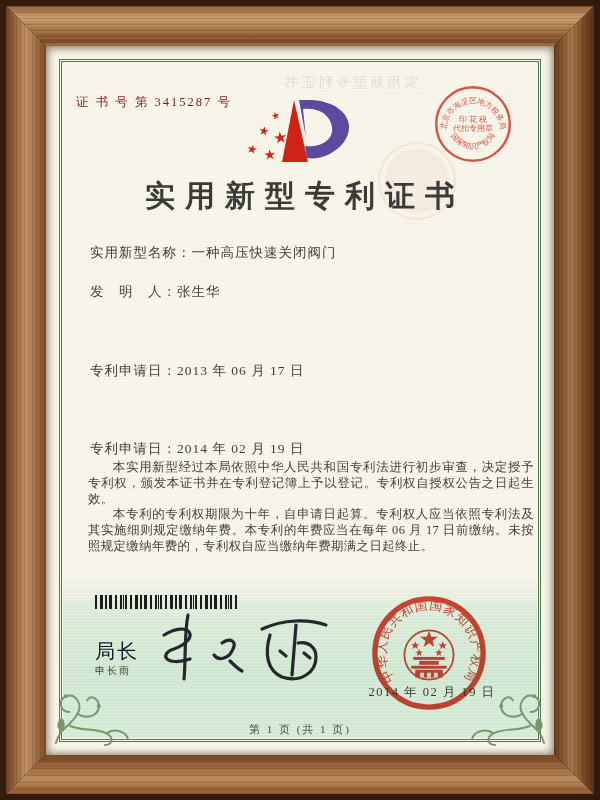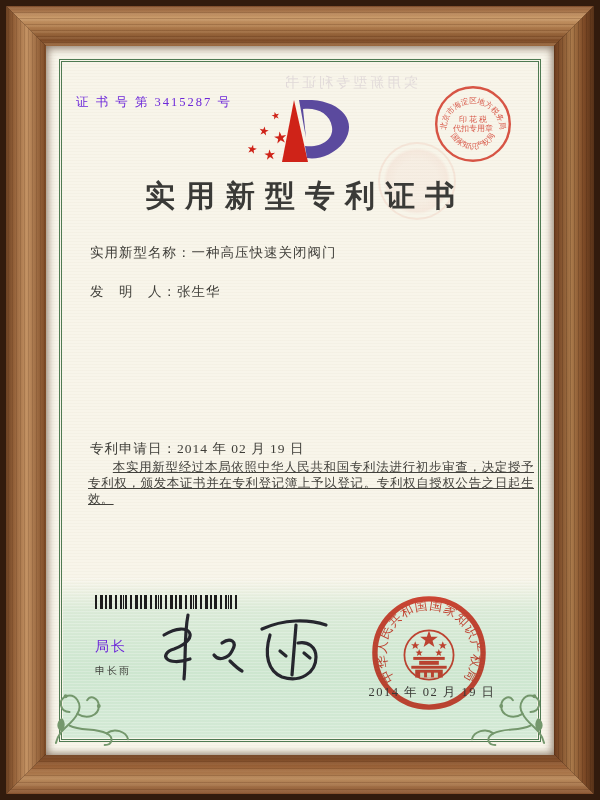--- a/index.html
+++ b/index.html
@@ -38,44 +38,44 @@
   .paper::after{content:"";position:absolute;inset:0;z-index:0;pointer-events:none;
     background:repeating-linear-gradient(180deg, rgba(185,175,145,0.06) 0 1px, transparent 1px 3px);}
   .inner-border{position:absolute;inset:13px;border:3px double #4f7a52;z-index:2;pointer-events:none;}
 
   .green-zone{position:absolute;left:17px;right:17px;bottom:17px;top:532px;z-index:1;
     background:
       repeating-linear-gradient(0deg, rgba(255,255,255,0.22) 0 1px, transparent 1px 3px),
       linear-gradient(180deg, rgba(210,233,213,0) 0%, rgba(203,229,206,0.65) 20%, #cde6cf 58%, #d3e9d5 100%);}
 
   
-  .cert-no{position:absolute;left:30px;top:48px;font-size:12.5px;letter-spacing:2px;color:#6d28d9;z-index:3;}
+  .cert-no{position:absolute;left:30px;top:48px;font-size:12.5px;letter-spacing:2px;color:#7f1d1d;z-index:3;}
   .ghost{position:absolute;left:236px;top:28px;transform:scaleX(-1);color:rgba(122,92,150,0.17);
     font-size:14px;letter-spacing:3px;z-index:1;white-space:nowrap;}
   .ghost-stamp{position:absolute;left:332px;top:96px;width:74px;height:74px;border-radius:50%;
     border:2px solid rgba(226,120,104,0.13);z-index:1;
     background:radial-gradient(circle, rgba(226,120,104,0.05) 40%, rgba(226,120,104,0.09) 58%, transparent 64%);}
 
   .logo{position:absolute;left:190px;top:50px;width:126px;height:80px;z-index:3;}
   .title{position:absolute;left:0;right:0;top:130px;text-align:center;font-size:30px;font-weight:bold;
     color:#3a3a37;letter-spacing:10px;text-indent:10px;z-index:3;}
 
   .field{position:absolute;left:44px;right:24px;font-size:13.5px;color:#3f3e39;z-index:3;white-space:nowrap;}
   .flabel{letter-spacing:1px;}
   .fvalue{letter-spacing:1px;}
 
-  .paras{position:absolute;left:42px;right:20px;top:414px;z-index:3;color:#42413c;text-decoration:underline;}
+  .paras{position:absolute;left:42px;right:20px;top:414px;z-index:3;color:#42413c;}
   .paras p{margin:0;font-size:12.4px;line-height:15.8px;text-indent:2em;text-align:justify;letter-spacing:0.4px;}
 
   .barcode{position:absolute;left:49px;top:549px;width:142px;height:14px;z-index:3;
     background:
       repeating-linear-gradient(90deg,#1c1c1c 0 2px,transparent 2px 5px),
       repeating-linear-gradient(90deg,#1c1c1c 0 1px,transparent 1px 7px);}
 
-  .director-title{position:absolute;left:49px;top:592px;font-size:14px;color:#6d28d9;letter-spacing:2px;z-index:3;}
+  .director-title{position:absolute;left:49px;top:592px;font-size:20px;color:#0f172a;letter-spacing:2px;z-index:3;}
   .director-name{position:absolute;left:49px;top:618px;font-size:10px;color:#3c3c38;letter-spacing:2px;z-index:3;}
   .signature{position:absolute;left:104px;top:562px;width:190px;height:80px;z-index:3;}
 
   .seal{position:absolute;left:324px;top:548px;width:118px;height:118px;z-index:3;
     opacity:0.9;mix-blend-mode:multiply;}
   .seal-date{position:absolute;left:296px;top:638px;width:180px;text-align:center;z-index:4;
     font-size:12.5px;letter-spacing:1.5px;color:#3a3a36;}
 
   .page-info{position:absolute;left:0;right:0;top:676px;text-align:center;font-size:11px;
     letter-spacing:2px;color:#4c4c46;z-index:3;}
@@ -129,26 +129,30 @@
   </svg>
 
   <div class="title">实用新型专利证书</div>
 
   <div class="field" style="top:198px">
     <span class="flabel">实用新型名称：</span><span class="fvalue">一种高压快速关闭阀门</span>
   </div>
   <div class="field" style="top:237px">
     <span class="flabel">发　明　人：</span><span class="fvalue">张生华</span>
   </div>
+  <div class="field" style="top:316px">
+    <span class="flabel">专利申请日：</span><span class="fvalue">2013 年 06 月 17 日</span>
+  </div>
   <div class="field" style="top:394px">
     <span class="flabel">专利申请日：</span><span class="fvalue">2014 年 02 月 19 日</span>
   </div>
 
   <div class="paras">
     <p>本实用新型经过本局依照中华人民共和国专利法进行初步审查，决定授予专利权，颁发本证书并在专利登记簿上予以登记。专利权自授权公告之日起生效。</p>
+    <p>本专利的专利权期限为十年，自申请日起算。专利权人应当依照专利法及其实施细则规定缴纳年费。本专利的年费应当在每年 06 月 17 日前缴纳。未按照规定缴纳年费的，专利权自应当缴纳年费期满之日起终止。</p>
   </div>
 
   <div class="barcode"></div>
   <div class="director-title">局长</div>
   <div class="director-name">申长雨</div>
 
   <svg class="signature" viewBox="0 0 190 78">
     <g fill="none" stroke="#26262e" stroke-width="3.2" stroke-linecap="round">
       <path d="M38,6 C34,26 36,50 34,70"></path>
       <path d="M14,26 C40,10 52,30 24,40 C8,45 16,58 40,50"></path>
@@ -202,13 +206,14 @@
       <path d="M4,76 C8,60 20,58 26,46 C32,36 24,24 14,28 C6,32 8,44 18,44"></path>
       <path d="M26,46 C36,52 48,48 48,38 C48,30 40,26 36,32"></path>
       <path d="M18,58 C30,64 44,60 56,66 C64,70 62,78 54,78"></path>
       <path d="M56,66 C64,60 76,64 78,72"></path>
     </g>
     <path d="M10,50 C4,54 4,62 10,64 C14,60 14,54 10,50 Z" fill="#74976c"></path>
     <circle cx="14" cy="28" r="2" fill="#74976c"></circle>
     <circle cx="48" cy="38" r="2" fill="#74976c"></circle>
   </svg>
 
+  <div class="page-info">第 1 页 (共 1 页)</div>
 </div>
 
 </body></html>

